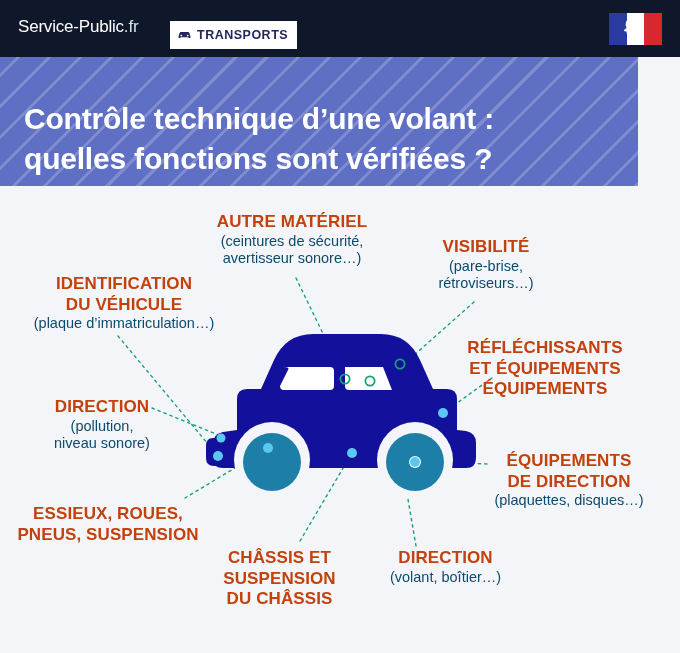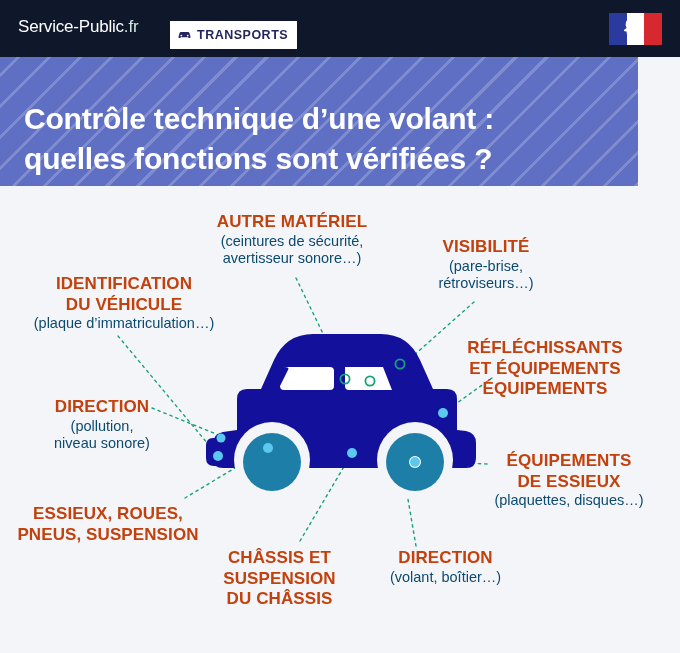--- a/index.html
+++ b/index.html
@@ -289,21 +289,21 @@
     </div>
 
     <div class="label align-center" style="left: 12px; top: 211px; width: 180px;">
       <span class="lbl-title">DIRECTION</span>
       <span class="lbl-sub">(pollution,</span>
       <span class="lbl-sub">niveau sonore)</span>
     </div>
 
     <div class="label align-center" style="left: 464px; top: 265px; width: 210px;">
       <span class="lbl-title">ÉQUIPEMENTS</span>
-      <span class="lbl-title">DE ESSIEUX</span>
+      <span class="lbl-title">DE DIRECTION</span>
       <span class="lbl-sub">(plaquettes, disques…)</span>
     </div>
 
     <div class="label align-center" style="left: 8px; top: 318px; width: 200px;">
       <span class="lbl-title">ESSIEUX, ROUES,</span>
       <span class="lbl-title">PNEUS, SUSPENSION</span>
     </div>
 
     <div class="label align-center" style="left: 192px; top: 362px; width: 175px;">
       <span class="lbl-title">CHÂSSIS ET</span>

